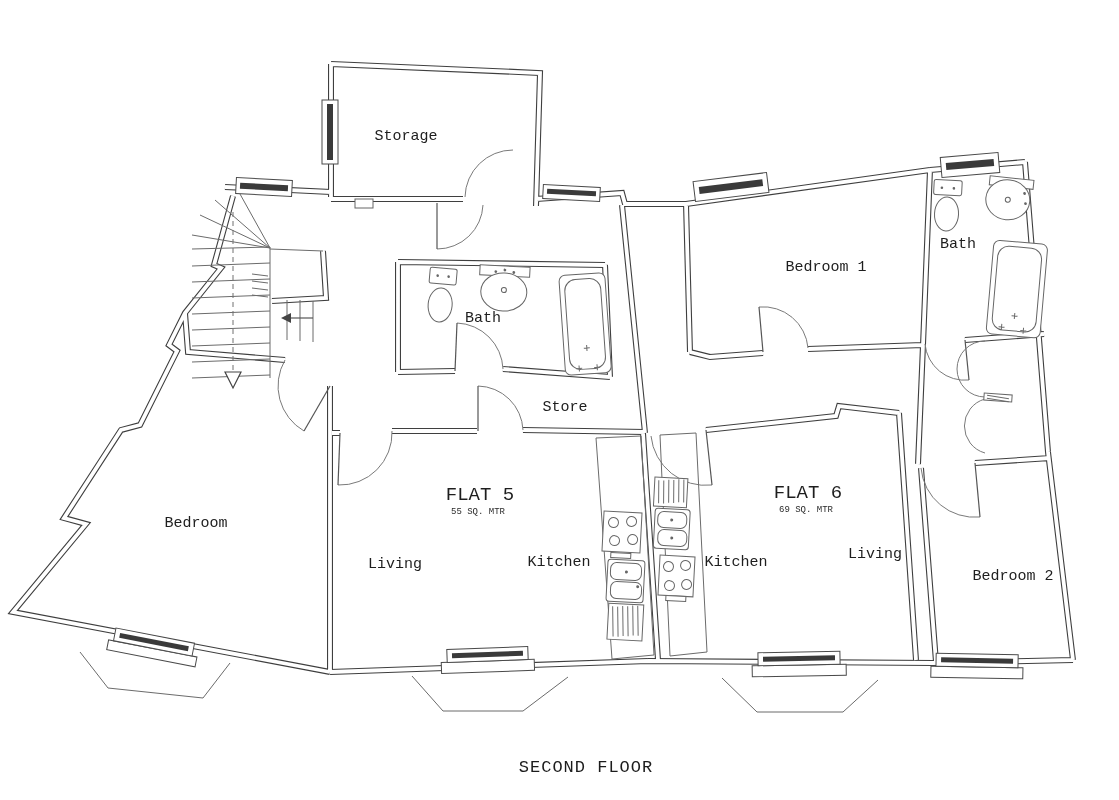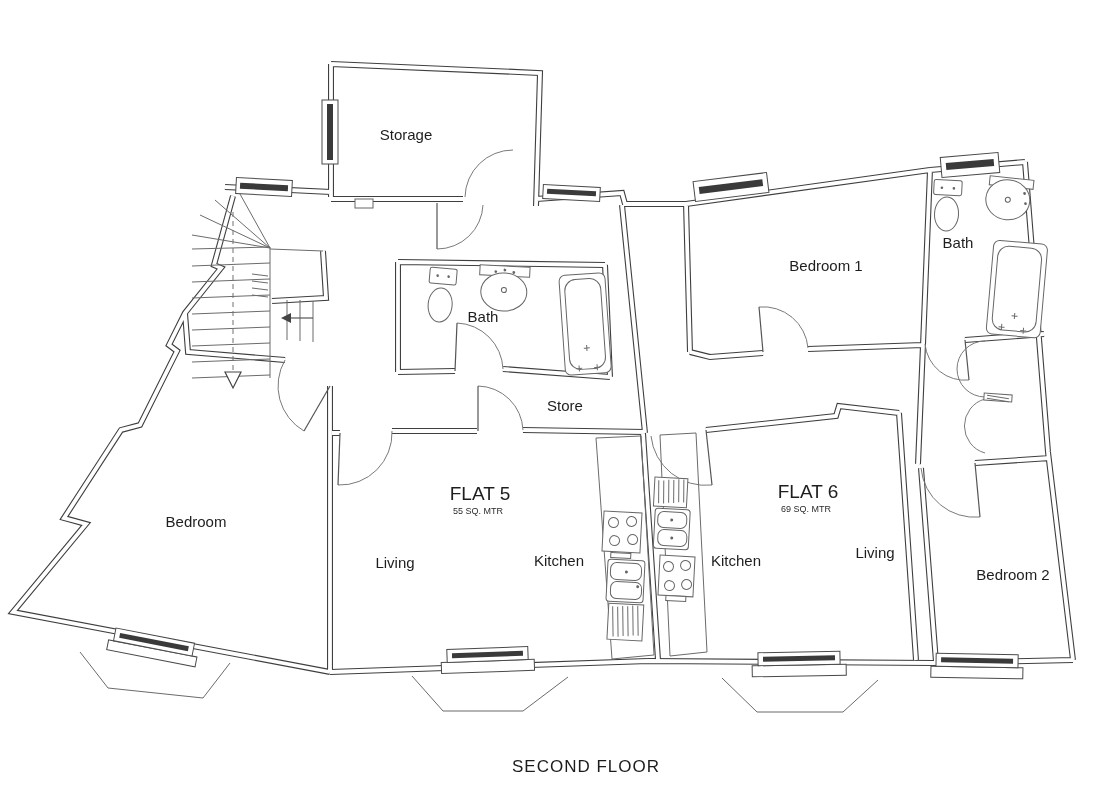--- a/index.html
+++ b/index.html
@@ -1,17 +1,17 @@
 <!DOCTYPE html>
 <html><head>
 <meta charset="utf-8">
 <style>
   html,body{margin:0;padding:0;background:#ffffff;}
   #stage{position:relative;width:1119px;height:800px;background:#ffffff;overflow:hidden;
-         font-family:Liberation Sans, sans-serif;}
+         font-family:Liberation Mono, monospace;}
   svg{display:block;}
   .wo{fill:none;stroke:#3f3f3f;stroke-width:6;stroke-linejoin:miter;stroke-linecap:butt;}
   .wi{fill:none;stroke:#ffffff;stroke-width:3.8;stroke-linejoin:miter;stroke-linecap:butt;}
   .thin{fill:none;stroke:#6b6b6b;stroke-width:1;}
   .thin2{fill:none;stroke:#555555;stroke-width:1.2;}
   .arc{fill:none;stroke:#7a7a7a;stroke-width:1;}
   .fix{fill:#ffffff;stroke:#666666;stroke-width:1;}
   .winframe{fill:#ffffff;stroke:#4a4a4a;stroke-width:1;}
   .winband{fill:#3a3a3a;stroke:none;}
   .dash{fill:none;stroke:#707070;stroke-width:1;stroke-dasharray:5 4;}

